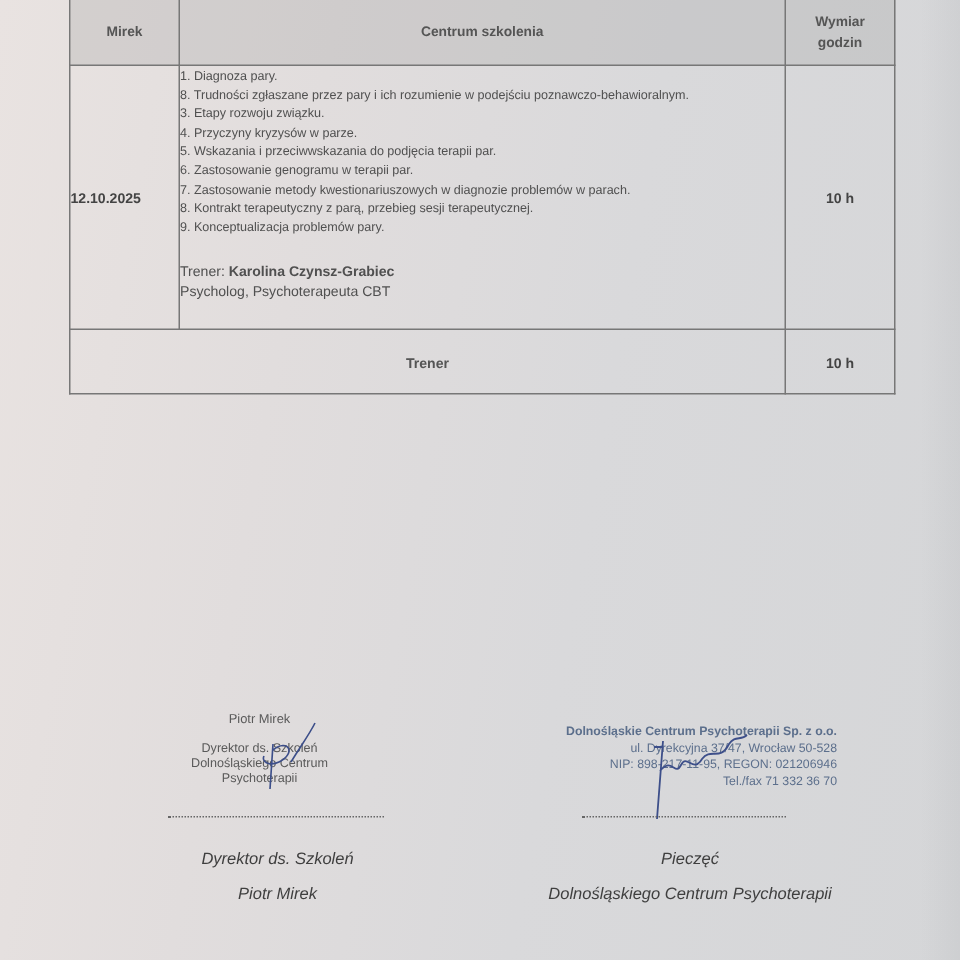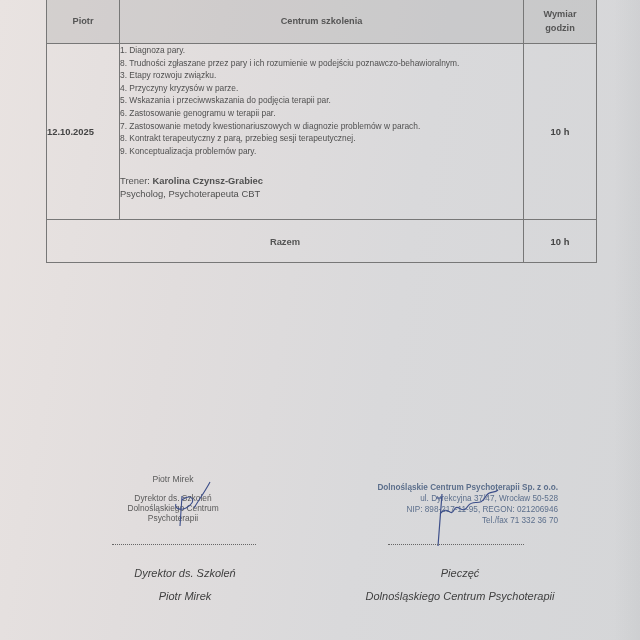--- a/index.html
+++ b/index.html
@@ -64,21 +64,21 @@
     .caption.right { left: 330px; width: 260px; top: 562px; }
   </style>
 </head>
 <body>
 
 <div class="edge-shadow"></div>
 
 <table class="program">
   <tbody>
       <tr>
-    <th class="col-data">Piotr</th>
+    <th class="col-data">Mirek</th>
     <th>Centrum szkolenia</th>
     <th class="col-wym"><span style="display:inline-block;width:50px;">Wymiar godzin</span></th>
   </tr>
   <tr>
     <td class="date-cell">12.10.2025</td>
     <td class="program-cell">
       <span class="item">1. Diagnoza pary.</span>
       <span class="item" style="width:370px;">8. Trudności zgłaszane przez pary i ich rozumienie w podejściu poznawczo-behawioralnym.</span>
       <span class="item">3. Etapy rozwoju związku.</span>
       <span class="item">4. Przyczyny kryzysów w parze.</span>
@@ -88,21 +88,21 @@
       <span class="item">8. Kontrakt terapeutyczny z parą, przebieg sesji terapeutycznej.</span>
       <span class="item">9. Konceptualizacja problemów pary.</span>
       <div class="trainer">
         <span>Trener: </span><span class="trainer-name">Karolina Czynsz-Grabiec</span><br>
         <span>Psycholog, Psychoterapeuta CBT</span>
       </div>
     </td>
     <td class="hours-cell">10 h</td>
   </tr>
   <tr>
-    <td class="razem" colspan="2">Razem</td>
+    <td class="razem" colspan="2">Trener</td>
     <td class="razem-hours">10 h</td>
   </tr>
 </tbody>
   </table>
 
 <div class="stamp-left">
   <div class="name">Piotr Mirek</div>
   <div>Dyrektor ds. Szkoleń</div>
   <div>Dolnośląskiego Centrum</div>
   <div>Psychoterapii</div>

